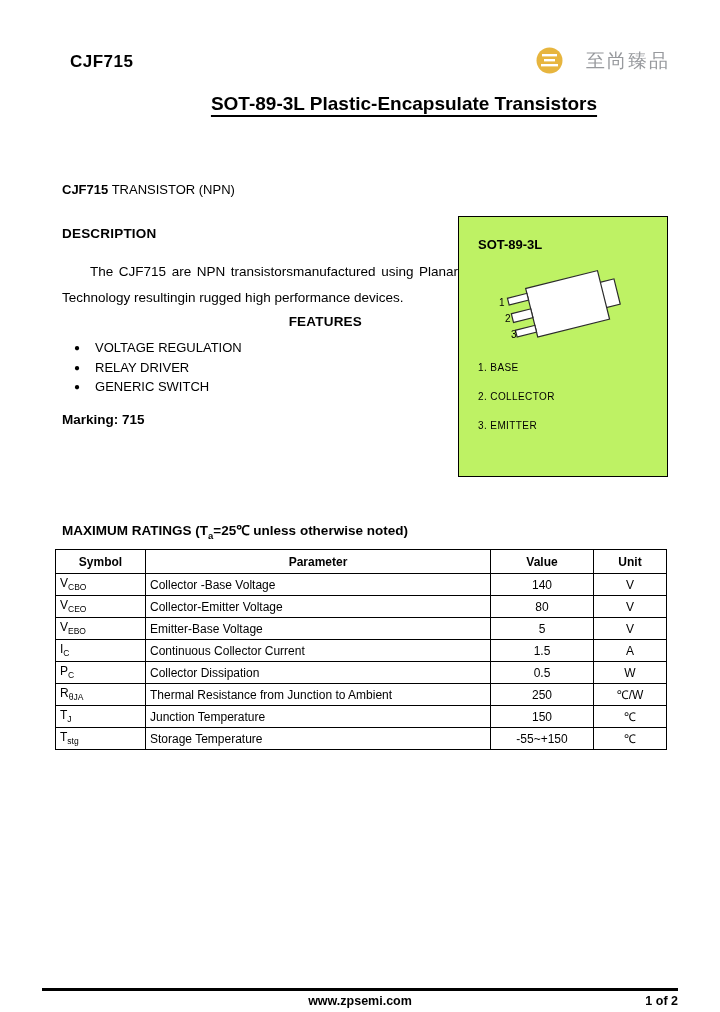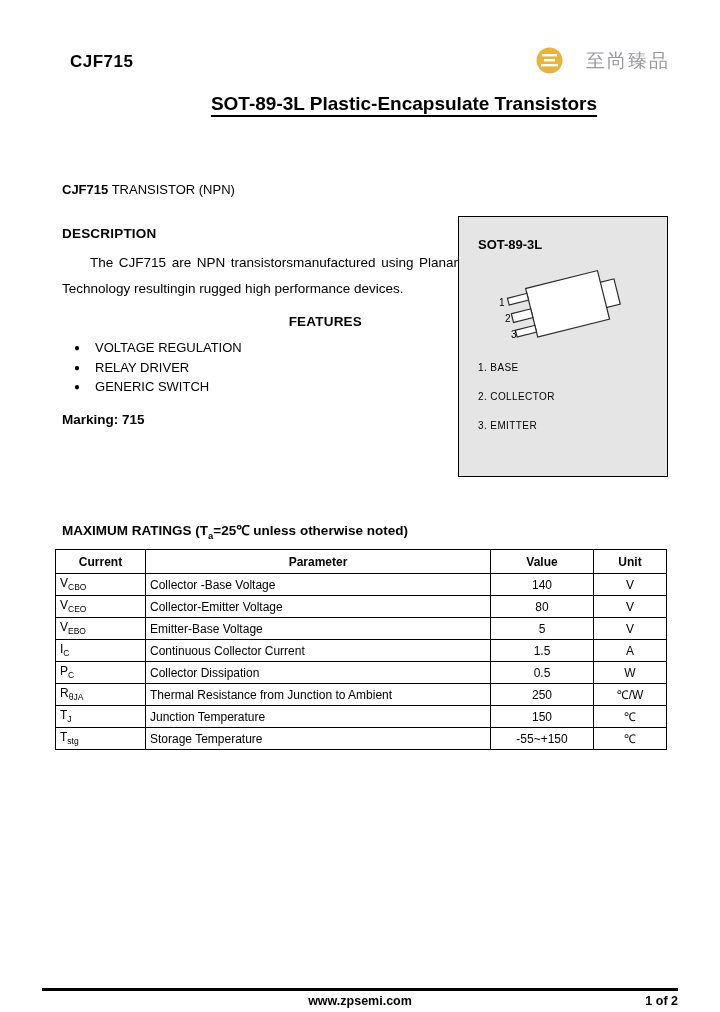--- a/index.html
+++ b/index.html
@@ -19,30 +19,30 @@
     position:absolute; top:93px; left:124px; width:560px; text-align:center;
     font-size:19px; font-weight:bold;
     text-decoration:underline; text-decoration-thickness:2px; text-underline-offset:5px;
   }
 
   .subtitle { position:absolute; top:182px; left:62px; font-size:13px; }
   .subtitle .b { font-weight:bold; }
 
   .section-desc { position:absolute; top:226px; left:62px; width:396px; }
   .h-sec { font-size:13.5px; font-weight:bold; letter-spacing:0.2px; }
-  .desc-text { margin-top:9px; font-size:13.5px; line-height:26px; text-align:justify; text-indent:28px; }
+  .desc-text { margin-top:18px; font-size:13.5px; line-height:26px; text-align:justify; text-indent:28px; }
 
   .section-features { position:absolute; top:314px; left:62px; width:300px;text-align:right; }
   .feature-list { margin-top:9px; }
   .feature-item { display:flex; align-items:center; gap:15px; padding-left:12px; font-size:13px; line-height:19.5px; }
   .bullet { font-size:10px; line-height:19.5px; }
 
   .marking { position:absolute; top:412px; left:62px; font-size:13.5px; font-weight:bold; }
 
-  .pkg-box { position:absolute; top:216px; left:458px; width:210px; height:261px; border:1.5px solid #000; background:#e5e5e5; }
+  .pkg-box { position:absolute; top:216px; left:458px; width:210px; height:261px; border:1.5px solid #000; background:#bef264; }
   .pkg-title { margin:20px 0 0 19px; font-size:13px; font-weight:bold; }
   .pkg-svg { display:block; margin:6px auto 0 auto; }
   .pkg-pins { margin:8px 0 0 19px; }
   .pkg-pin { font-size:10px; margin-bottom:18px; letter-spacing:0.4px; }
 
   .max-heading { position:absolute; top:521px; left:62px; font-size:13.5px; font-weight:bold; }
   .max-heading sub { font-size:9.5px; }
 
   table.ratings { position:absolute; top:549px; left:55px; width:611px; border-collapse:collapse; table-layout:fixed; font-size:12px; }
   table.ratings th, table.ratings td { border:1px solid #000; height:22px; padding:0 4px; overflow:hidden; white-space:nowrap; }
@@ -138,21 +138,21 @@
 
   <table class="ratings">
     <colgroup>
       <col class="col-sym">
         <col class="col-par">
         <col class="col-val">
         <col class="col-unit">
     </colgroup>
     <thead>
       <tr>
-        <th>Current</th>
+        <th>Symbol</th>
         <th>Parameter</th>
         <th>Value</th>
         <th>Unit</th>
       </tr>
     </thead>
     <tbody>
       <tr>
         <td class="c-sym"><span>V</span><sub>CBO</sub></td>
         <td class="c-par">Collector -Base Voltage</td>
         <td class="c-val">140</td>

